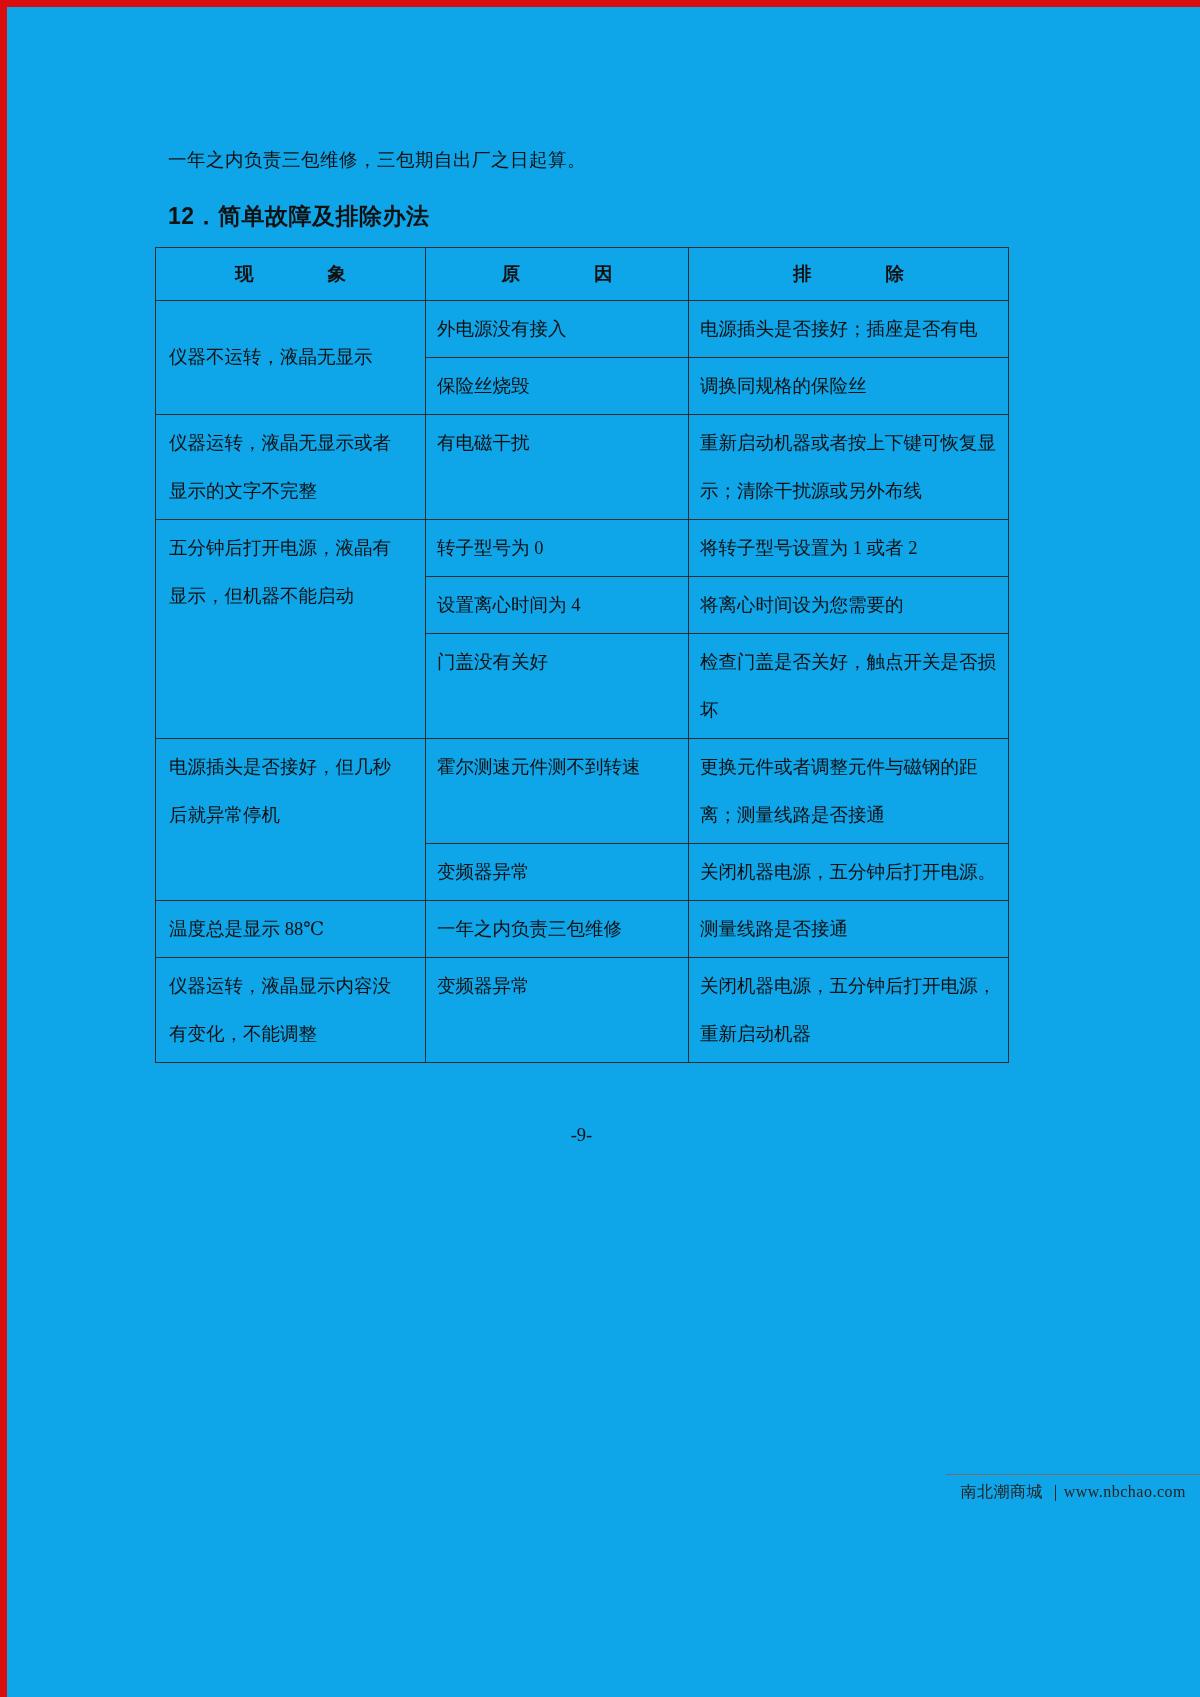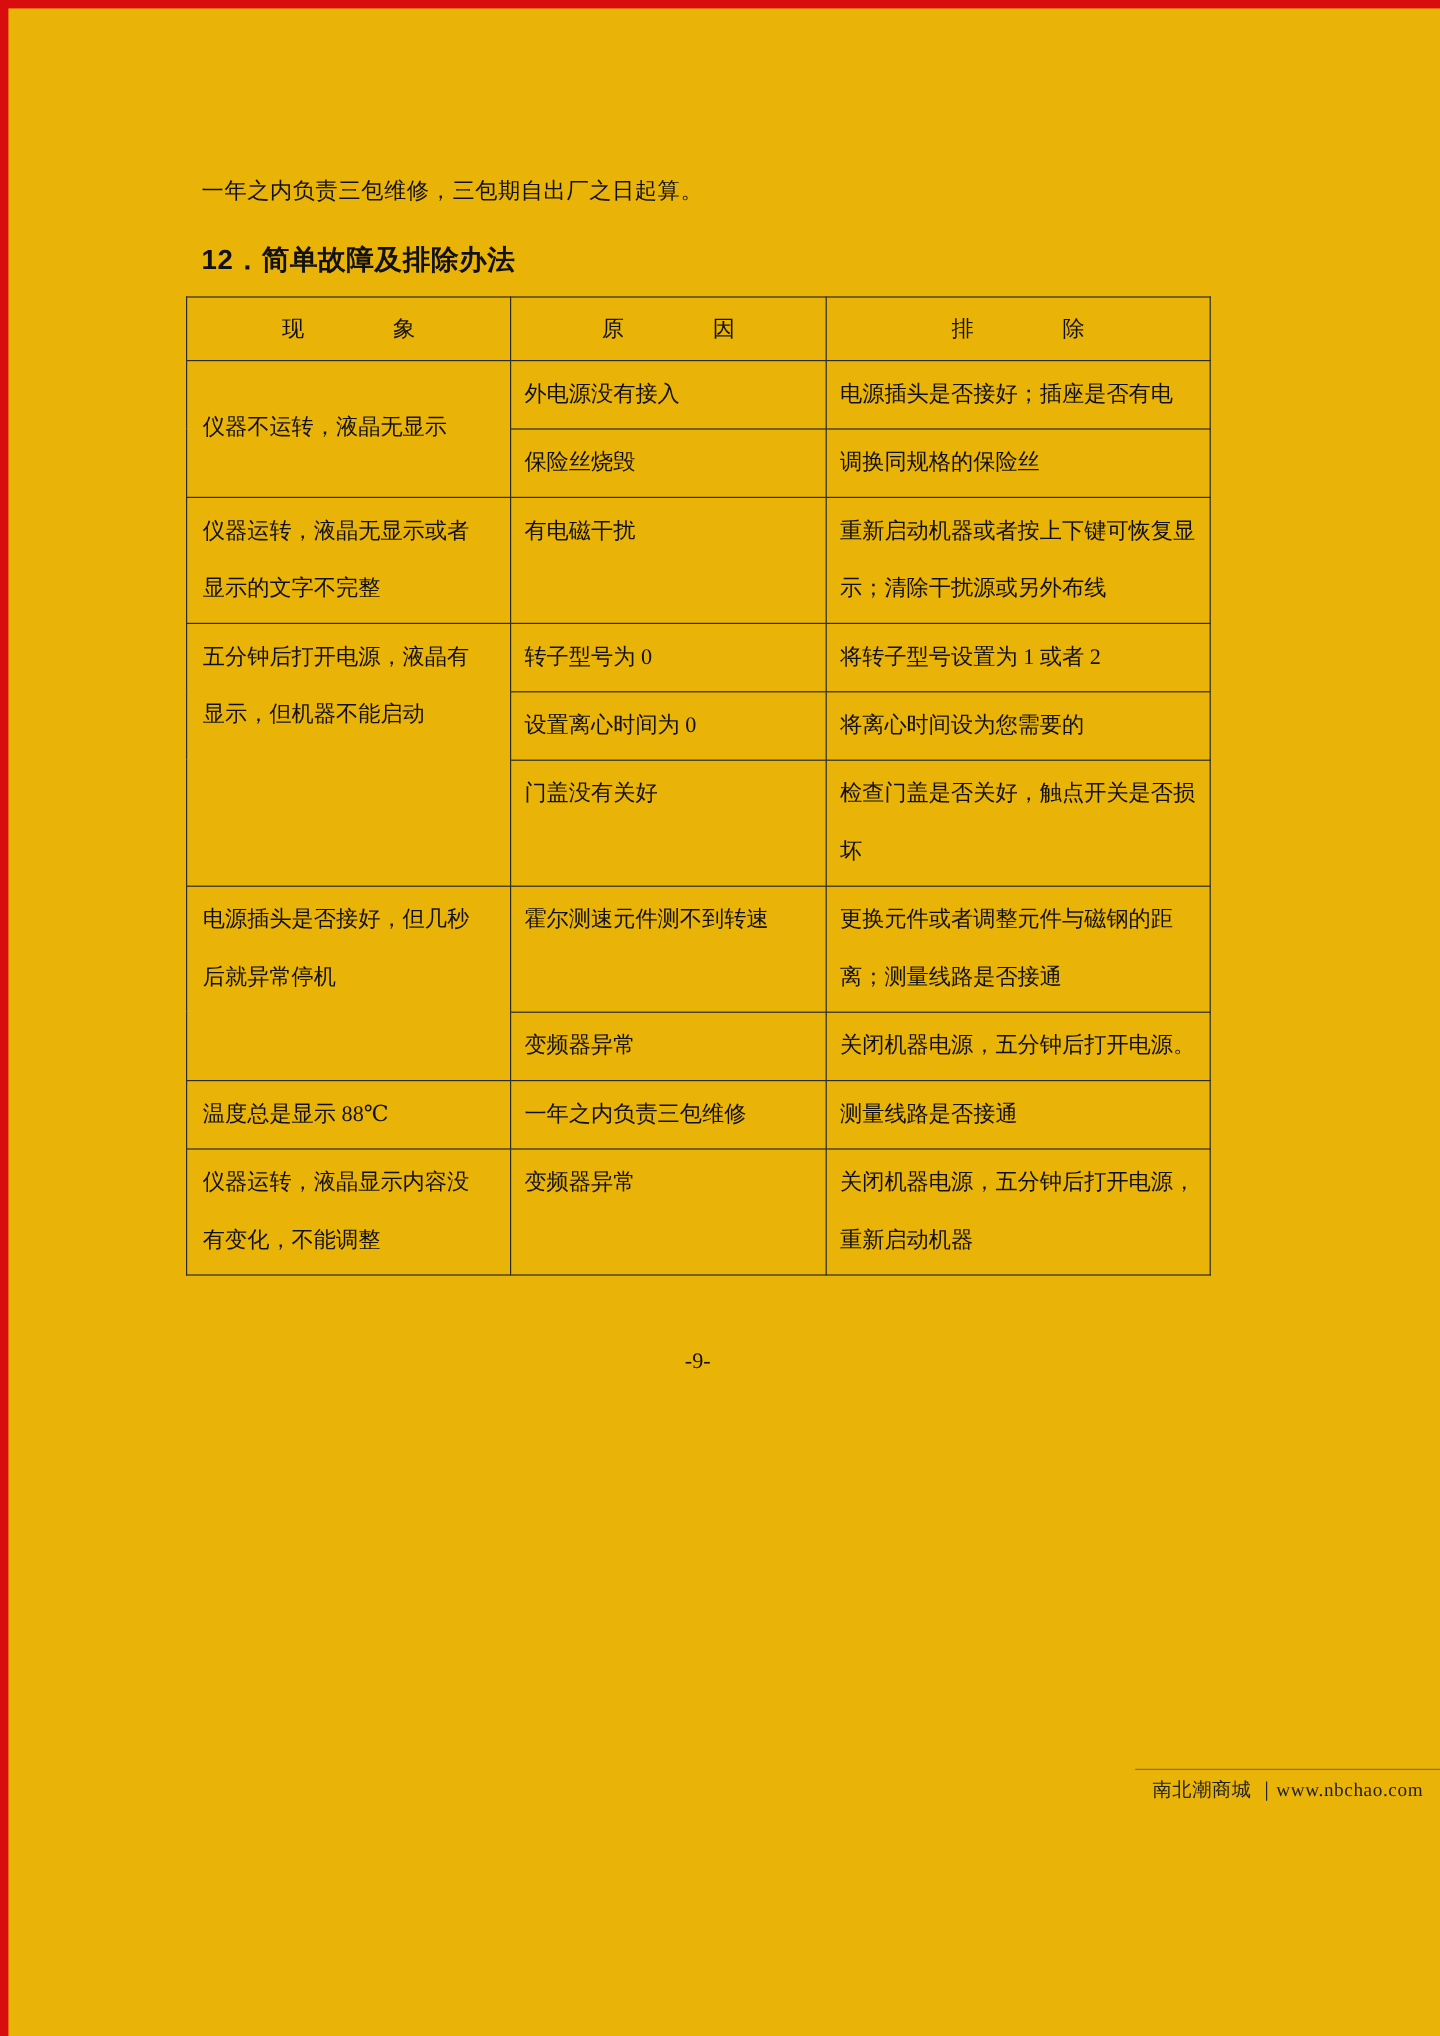--- a/index.html
+++ b/index.html
@@ -5,21 +5,21 @@
   * { margin:0; padding:0; box-sizing:border-box; }
   html,body { background:#ffffff; }
   body {
     font-family:"Liberation Serif","DejaVu Serif",serif;
     color:var(--text-color,#111111);
   }
   .page {
     position:relative;
     width:1200px;
     height:1697px;
-    background:#eab308;
+    background:#0ea5e9;
     overflow:hidden;
   }
   .edge-top {
     position:absolute; top:0; left:0;
     width:100%; height:7px;
     background:var(--page-border,#d90d0d);
   }
   .edge-left {
     position:absolute; top:0; left:0;
     width:7px; height:100%;
@@ -46,21 +46,21 @@
   table.fault-table {
     border-collapse:collapse;
     width:853px;
     table-layout:fixed;
     font-size:18.5px;
   }
   .fault-table th, .fault-table td {
     border:1px solid var(--table-border,#2b2b2b);
   }
   .fault-table th {
-    font-weight:normal;
+    font-weight:bold;
     height:53px;
     text-align:center;
     vertical-align:middle;
   }
   .fault-table td {
     vertical-align:top;
     line-height:48px;
     padding:4px 6px 4px 11px;
     word-break:normal;
     overflow-wrap:break-word;
@@ -130,21 +130,21 @@
             <td rowspan="1" class="phenomenon">仪器运转，液晶无显示或者显示的文字不完整</td>
             <td>有电磁干扰</td>
             <td>重新启动机器或者按上下键可恢复显示；清除干扰源或另外布线</td>
           </tr>
           <tr>
             <td rowspan="3" class="phenomenon">五分钟后打开电源，液晶有显示，但机器不能启动</td>
             <td>转子型号为 0</td>
             <td>将转子型号设置为 1 或者 2</td>
           </tr>
           <tr>
-            <td>设置离心时间为 0</td>
+            <td>设置离心时间为 4</td>
             <td>将离心时间设为您需要的</td>
           </tr>
           <tr>
             <td>门盖没有关好</td>
             <td>检查门盖是否关好，触点开关是否损坏</td>
           </tr>
           <tr>
             <td rowspan="2" class="phenomenon">电源插头是否接好，但几秒后就异常停机</td>
             <td>霍尔测速元件测不到转速</td>
             <td>更换元件或者调整元件与磁钢的距离；测量线路是否接通</td>

